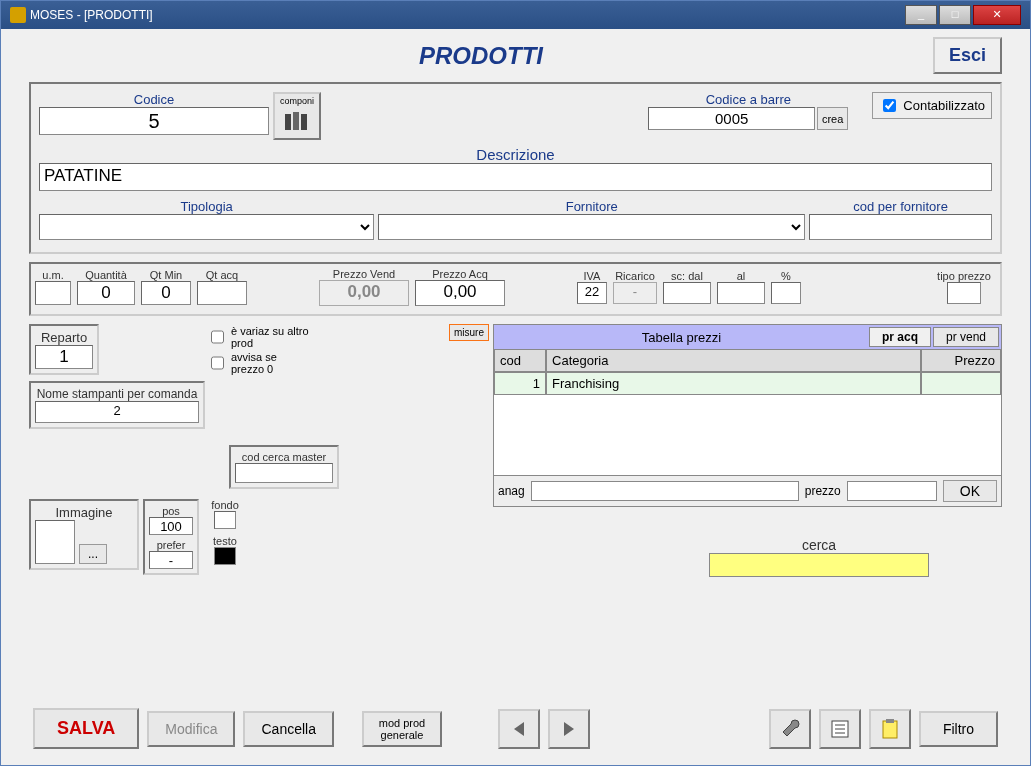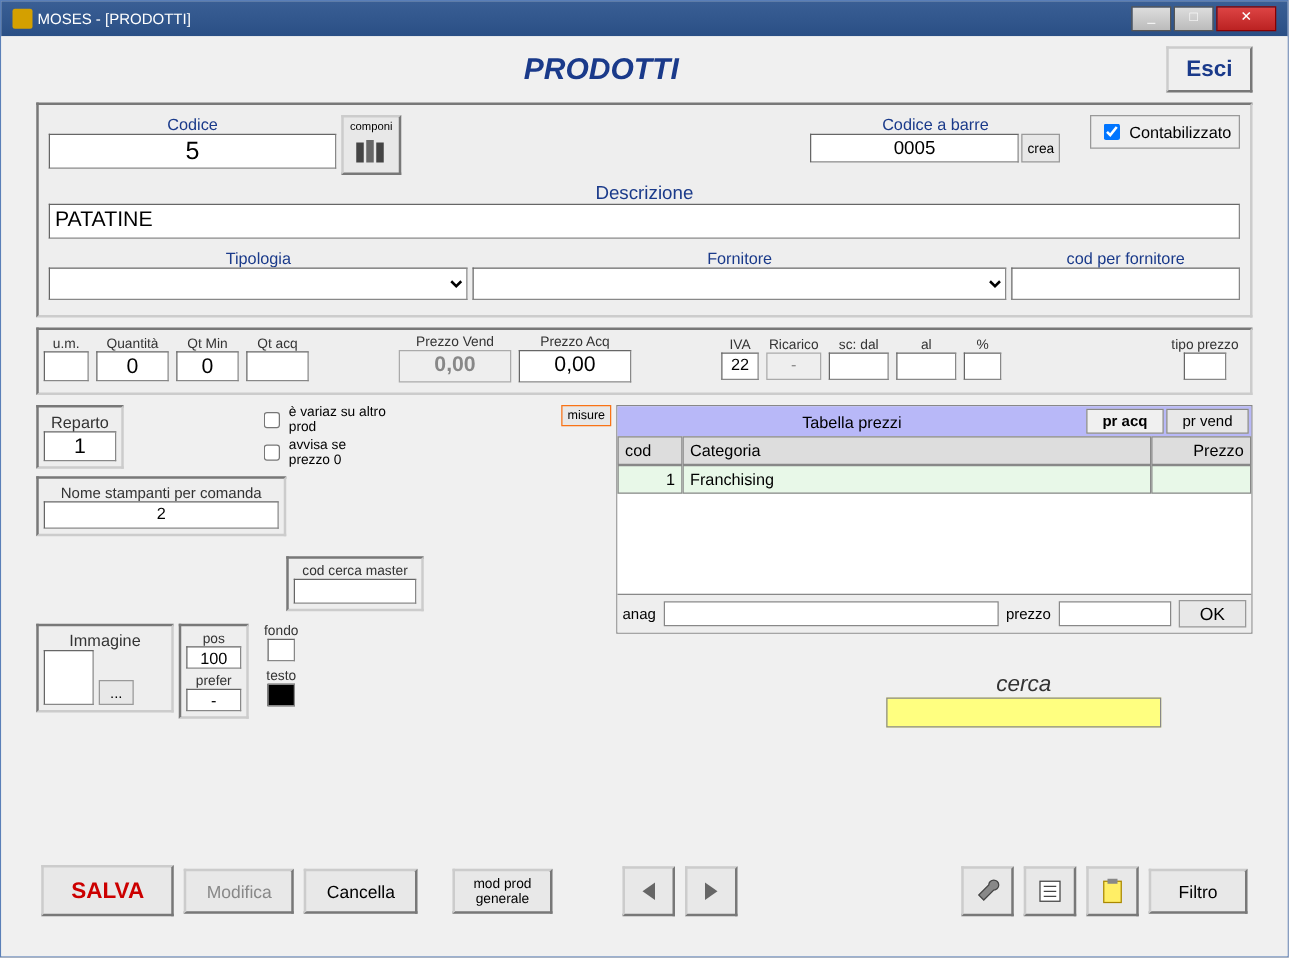--- a/index.html
+++ b/index.html
@@ -6,21 +6,21 @@
 body { margin: 0; background: #7a7a80; }
 
 .window { width: 1031px; height: 766px; background: #f0f0f0; border: 1px solid #5a7fb8; display: flex; flex-direction: column; }
 
 .titlebar { height: 28px; background: linear-gradient(to bottom, #3a5f95, #2a4f85); display: flex; align-items: center; padding: 0 9px; color: white; font-size: 12px; }
 .titlebar .icon { width: 16px; height: 16px; margin-right: 4px; background: #d4a000; border-radius: 2px; }
 .titlebar .spacer { flex: 1; }
 .winbtn { width: 32px; height: 20px; margin-left: 2px; border: 1px solid #555; background: linear-gradient(to bottom,#ddd,#bbb); text-align:center; line-height:17px; font-size:11px; cursor:pointer; }
 .winbtn.close { width: 48px; background: linear-gradient(to bottom,#d44,#b22); color:white; border-color:#800; }
 
-.content { flex:1; padding: 8px 28px 24px 28px; background: #f0f0f0; display:flex; flex-direction:column; }
+.content { flex:1; padding: 8px 28px 8px 28px; background: #f0f0f0; display:flex; flex-direction:column; }
 
 .header-row { display:flex; align-items:center; margin-bottom:8px; }
 .page-title { flex:1; text-align:center; font-size: 24px; font-weight:bold; font-style:italic; color:#1a3a8a; }
 .btn { background:#e8e8e8; border:1px solid #999; padding:4px 10px; font-size:14px; cursor:pointer; }
 .btn-esci { font-size:18px; padding:6px 14px; border:2px outset #ccc; color:#1a3a8a; font-weight:bold; }
 
 .main-panel { border:2px inset #ccc; padding:8px; margin-bottom:8px; background:#eee; }
 
 .row { display:flex; align-items:center; gap:4px; margin-bottom:4px; }
 .label { font-size:13px; color:#1a3a8a; text-align:center; }
@@ -182,39 +182,39 @@
         <div style="width:64px;">
             <div class="small-label">tipo prezzo</div>
             <div class="small-input" style="height:22px;width:34px;margin:0 auto;"></div>
           </div>
       </div>
     </div>
 
     <div style="display:flex; gap:10px; flex:1;">
 
       <div style="width:410px;">
-        <div class="row" style="align-items:flex-start;">
+        <div class="row" style="align-items:flex-end;">
           <div class="sunken" style="width:70px;text-align:center;">
             <div class="small-label" style="font-size:13px;">Reparto</div>
             <div class="small-input" style="font-size:17px;height:24px;">1</div>
           </div>
           <div style="width:100px;"></div>
           <div style="font-size:11px;">
             <label style="display:flex;gap:4px;">
                 <input type="checkbox" style="">
                 <span style="width:80px;">è variaz su altro prod</span>
               </label>
             <label style="display:flex;gap:4px;margin-top:2px;">
                 <input type="checkbox" style="">
                 <span style="width:80px;">avvisa se prezzo 0</span>
               </label>
           </div>
         </div>
 
-        <div class="sunken" style="width:200px; margin-top:6px; text-align:center;">
+        <div class="sunken" style="width:176px; margin-top:6px; text-align:center;">
           <div class="small-label" style="font-size:12px;">Nome stampanti per comanda</div>
           <div class="small-input" style="height:22px;">2</div>
         </div>
 
         <div class="sunken" style="width:110px; margin-top:16px; margin-left:200px; text-align:center;">
           <div class="small-label">cod cerca master</div>
           <div class="small-input" style="height:20px;"></div>
         </div>
 
         <div class="row" style="margin-top:10px; align-items:flex-start;">
@@ -262,21 +262,21 @@
               <span>anag</span>
               <div class="fin"></div>
               <span>prezzo</span>
               <div class="fin sm"></div>
               <button class="btn" style="padding:2px 16px;">OK</button>
             </div>
           </div>
         </div>
 
         <div style="margin-top:30px; margin-left:260px; width:220px; text-align:center;">
-          <div class="small-label" style="font-size:18px;font-style:italic;">cerca</div>
+          <div class="small-label" style="font-size:14px;">cerca</div>
           <div style="height:24px;background:#ffff80;border:1px solid #888;"></div>
         </div>
       </div>
     </div>
 
     <div class="footer-row">
       <button class="footer-btn salva">SALVA</button>
       <button class="footer-btn" style="color:#888;" disabled="">Modifica</button>
       <button class="footer-btn">Cancella</button>
       <div style="width:12px;"></div>

